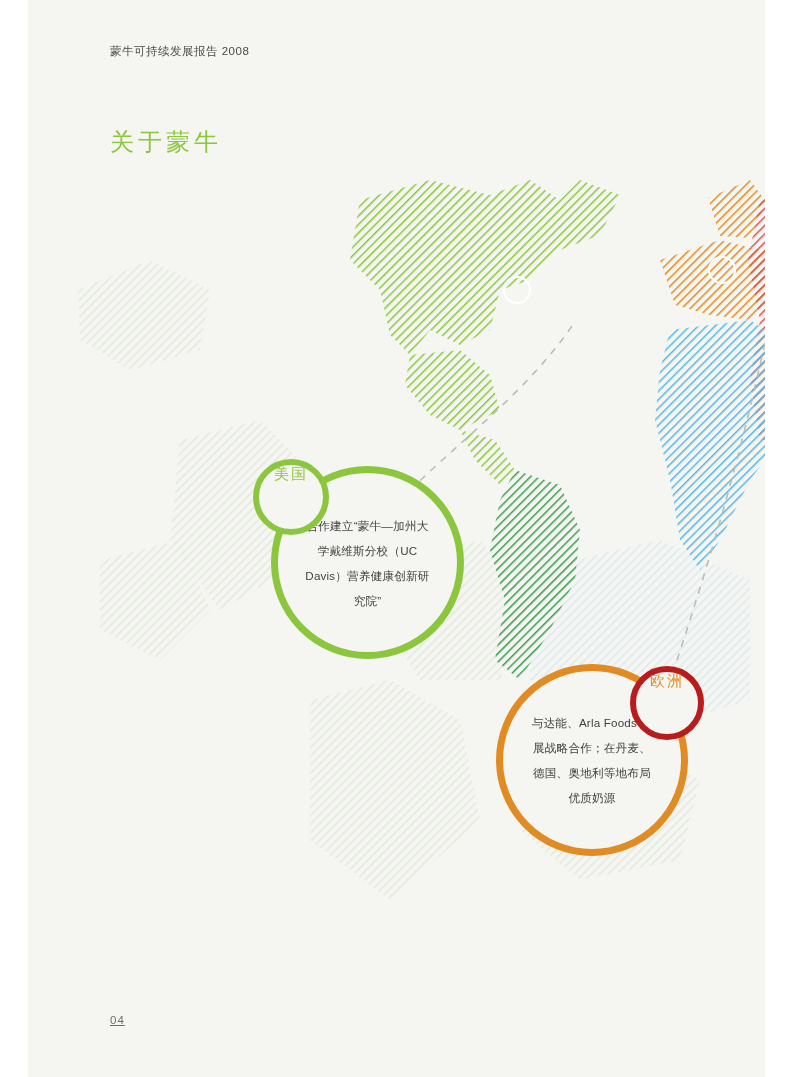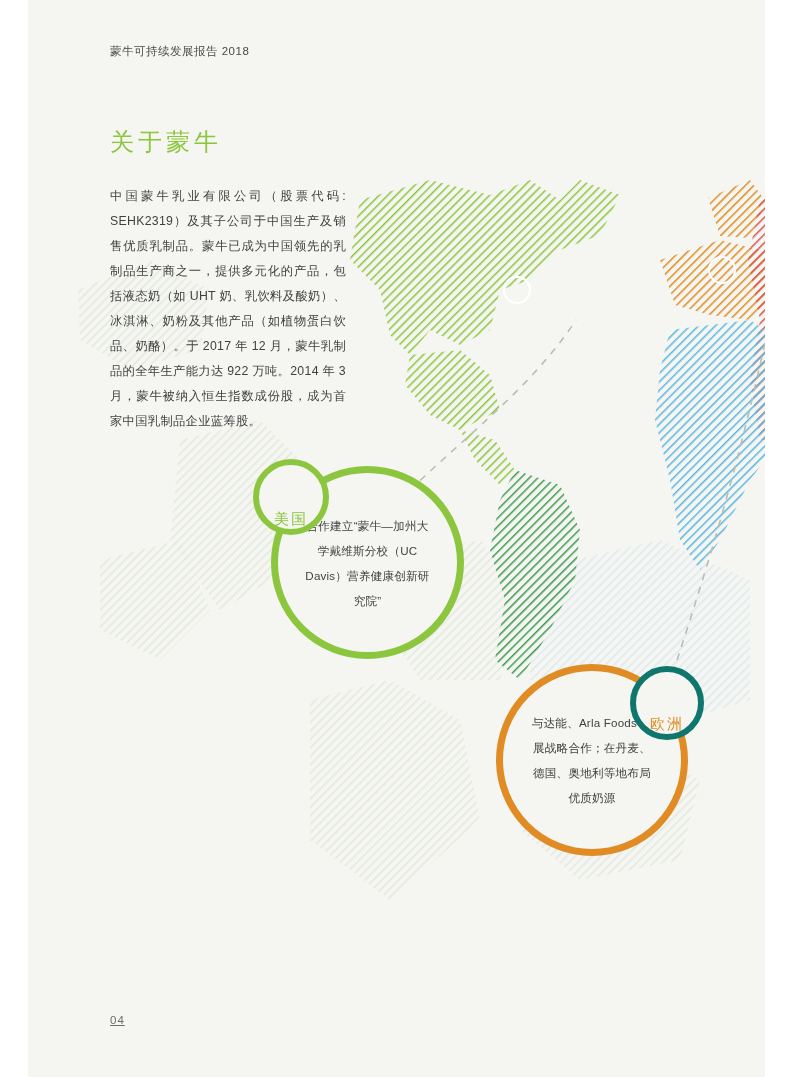--- a/index.html
+++ b/index.html
@@ -63,40 +63,40 @@
     transform:translateY(-50%);
     width:72%;
     text-align:center;
     font-size:11.6px;line-height:25px;color:#3f3f3f;
     letter-spacing:.2px;
   }
   .tag{
     position:absolute;
     border-radius:50%;
     background:#f5f6f2;
-    display:flex;align-items:flex-end;justify-content:center;
+    display:flex;align-items:flex-start;justify-content:center;
     box-sizing:border-box;
     font-size:15px;letter-spacing:2px;
   }
 
   #bubble-us{
     left:271px;top:466px;width:193px;height:193px;
     border:7px solid #8cc63e;
   }
   #tag-us{
     left:253px;top:459px;width:76px;height:76px;
     border:6px solid #8cc63e;color:#8cc63e;
   }
   #bubble-eu{
     left:496px;top:664px;width:192px;height:192px;
     border:7px solid #e08b23;
   }
   #tag-eu{
     left:630px;top:666px;width:74px;height:74px;
-    border:6px solid #0f766e;color:#e08b23;
+    border:6px solid #b91c1c;color:#e08b23;
   }
 
   
   .marker{
     position:absolute;border-radius:50%;
     background:transparent;box-sizing:border-box;
   }
   #marker-us{left:503px;top:276px;width:28px;height:28px;border:2.5px solid #ffffff;}
   #marker-eu{left:708px;top:256px;width:28px;height:28px;border:2.5px solid #ffffff;}
 </style>
@@ -173,20 +173,19 @@
     <span>美国</span>
   </div>
 
   <div class="bubble" id="bubble-eu">
     <div class="txt">与达能、Arla Foods 开展战略合作；在丹麦、德国、奥地利等地布局优质奶源</div>
   </div>
   <div class="tag" id="tag-eu">
     <span>欧洲</span>
   </div>
 
-  <div class="header">蒙牛可持续发展报告 2018</div>
+  <div class="header">蒙牛可持续发展报告 2008</div>
   <div class="title">关于蒙牛</div>
-  <div class="body-copy">中国蒙牛乳业有限公司（股票代码: SEHK2319）及其子公司于中国生产及销售优质乳制品。蒙牛已成为中国领先的乳制品生产商之一，提供多元化的产品，包括液态奶（如 UHT 奶、乳饮料及酸奶）、冰淇淋、奶粉及其他产品（如植物蛋白饮品、奶酪）。于 2017 年 12 月，蒙牛乳制品的全年生产能力达 922 万吨。2014 年 3 月，蒙牛被纳入恒生指数成份股，成为首家中国乳制品企业蓝筹股。</div>
   <div class="page-number">04</div>
 
   <div class="edge left"></div>
   <div class="edge right"></div>
 </div>
 
 </body></html>

